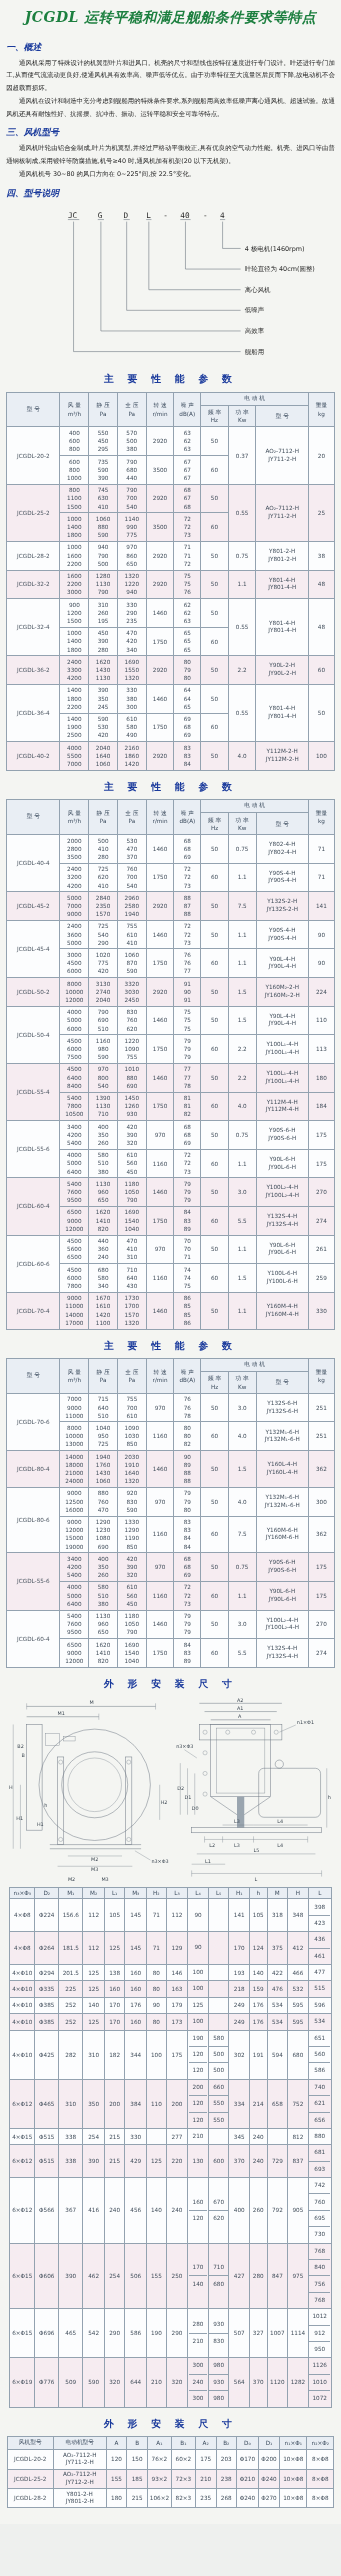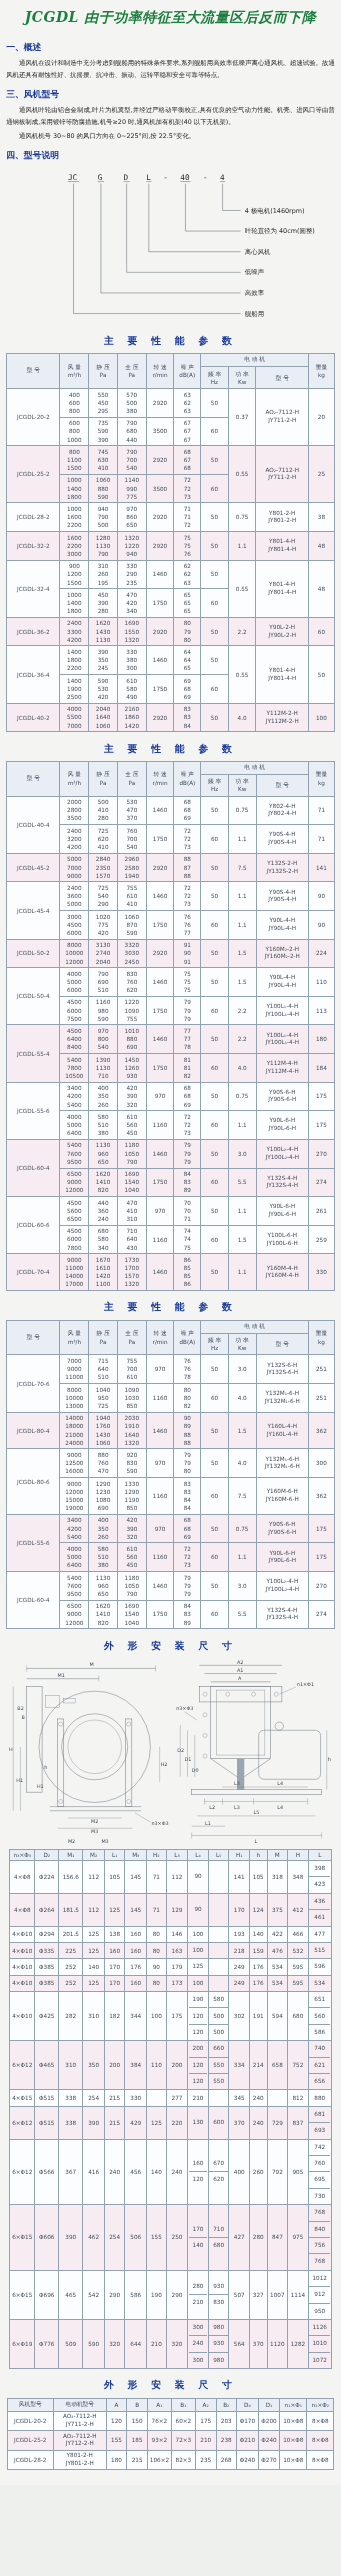--- a/index.html
+++ b/index.html
@@ -2,21 +2,21 @@
 <html style="font-size:8.2px"><head>
 <meta charset="utf-8">
 <style>
   html,body{margin:0;padding:0;background:#eef0ee;}
   body{width:341px;font-family:"DejaVu Sans",sans-serif;color:#222;}
   .page{width:341px;box-sizing:border-box;padding:4.1px 6.2px 15.5px 6.2px;background:#f4f5f2;}
   
   .main-title{font-family:"DejaVu Serif",serif;font-style:italic;font-weight:bold;
     color:#1c7f3f;font-size:14px;text-align:center;letter-spacing:0.5px;padding:5.2px 0 7.2px 0;}
   
-  .sec-h{color:#1a3a9c;font-weight:bold;font-size:8.8px;margin:7.2px 0 3.1px 0;}
+  .sec-h{color:#1a3a9c;font-weight:bold;font-size:8.8px;margin:7.2px 0 3.1px 0;font-style:italic;}
   .para{font-size:6.4px;line-height:1.95;text-align:justify;text-indent:2em;margin:1px 0;color:#1c1c1c;}
   
   .model-diagram{display:block;margin:3.1px auto 0 auto;}
   .dia-letter{font-family:"DejaVu Sans Mono",monospace;font-size:15px;fill:#2a2a2a;}
   .dia-label{font-size:12.5px;fill:#2b2b2b;}
   .dia-line{stroke:#5a6570;stroke-width:1;fill:none;}
   
   .tbl-title{color:#1a3a9c;font-weight:bold;font-size:9.8px;text-align:center;letter-spacing:5.2px;margin:10.3px 0 5.2px 0;}
   
   table.spec{border-collapse:collapse;table-layout:fixed;margin:0 auto;background:#fcfdfe;
@@ -40,28 +40,29 @@
   .drw{stroke:#707b86;stroke-width:1;fill:none;}
   .drw2{stroke:#707b86;stroke-width:0.7;fill:none;}
   .dim-label{font-size:9.5px;fill:#3c4752;}
   .hatch{fill:#9aa5af;}
 </style>
 </head>
 <body>
 
 <div class="page">
 
-  <div class="main-title">JCGDL 由于功率特征至大流量区后反而下降</div>
+  <div class="main-title">JCGDL 运转平稳和满足舰船条件要求等特点</div>
 
   <div class="sec-h">一、概述</div>
 
+  <p class="para">通风机采用了特殊设计的机翼型叶片和进风口。机壳的尺寸和型线也按特征速度进行专门设计。叶还进行专门加工,从而使气流流动更良好,使通风机具有效率高、噪声低等优点。由于功率特征至大流量区后反而下降,故电动机不会因超载而损坏。</p>
   <p class="para">通风机在设计和制造中充分考虑到舰船用的特殊条件要求,系列舰船用高效率低噪声离心通风机、超速试验。故通风机还具有耐蚀性好、抗摇摆、抗冲击、振动、运转平稳和安全可靠等特点。</p>
 
   <div class="sec-h">三、风机型号</div>
-  <p class="para">通风机叶轮由铝合金制成,叶片为机翼型,并经过严格动平衡校正,具有优良的空气动力性能。机壳、进风口等由普通钢板制成,采用镀锌等防腐措施,机号≥20 时,通风机加有机架(40 以下无机架)。</p>
+  <p class="para">通风机叶轮由铝合金制成,叶片为机翼型,并经过严格动平衡校正,具有优良的空气动力性能。机壳、进风口等由普通钢板制成,采用镀锌等防腐措施,机号≥40 时,通风机加有机架(20 以下无机架)。</p>
   <p class="para">通风机机号 30~80 的风口方向在 0~225°间,按 22.5°变化。</p>
 
   <div class="sec-h">四、型号说明</div>
 
   <svg class="model-diagram" width="329" height="160" viewBox="0 0 638 310">
     <text class="dia-letter" x="120" y="28">JC</text>
     <text class="dia-letter" x="178" y="28">G</text>
     <text class="dia-letter" x="228" y="28">D</text>
     <text class="dia-letter" x="272" y="28">L</text>
     <text class="dia-letter" x="305" y="28">-</text>

